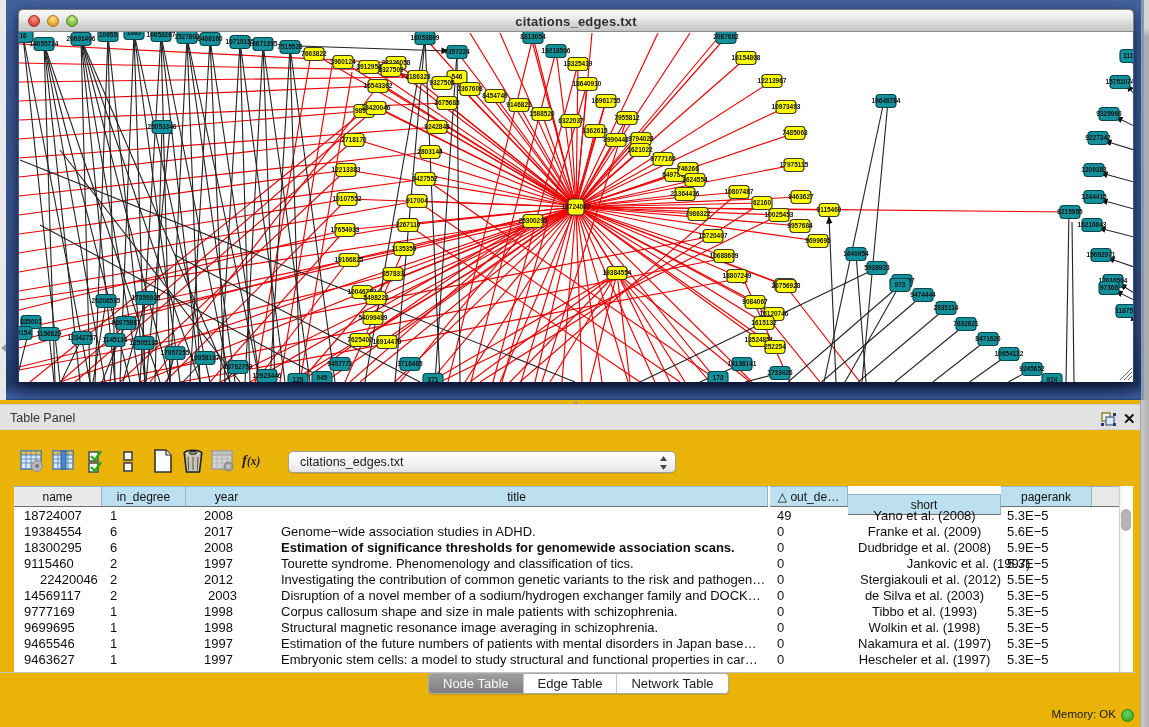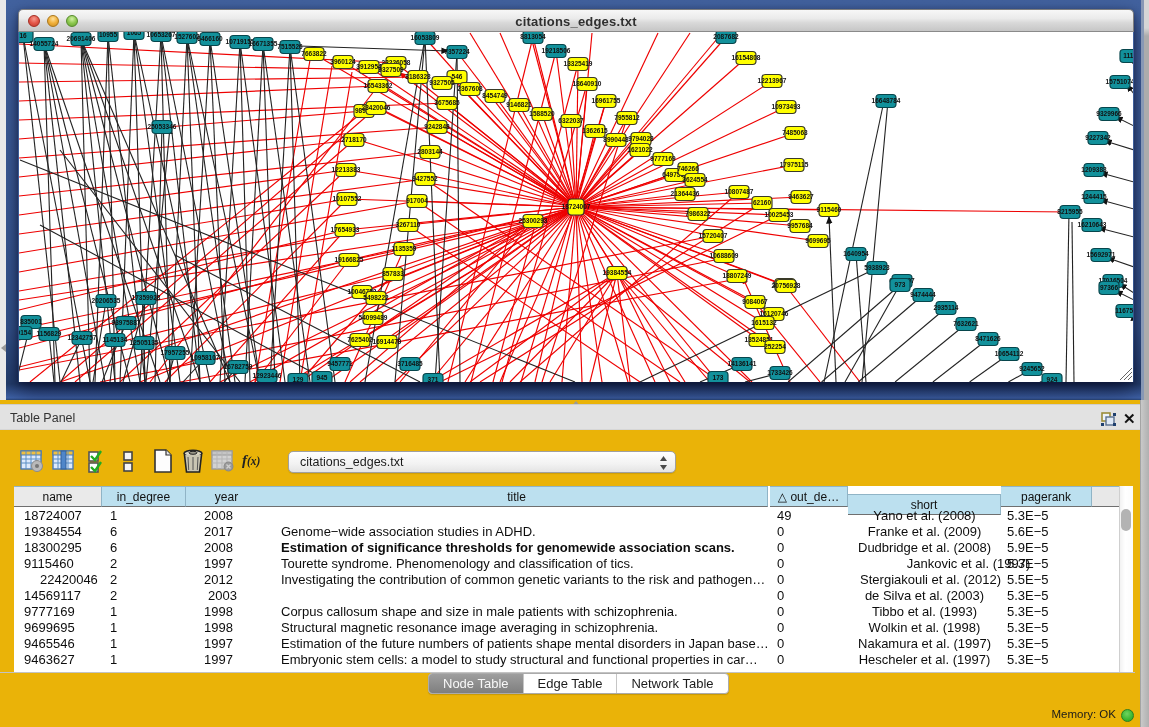--- a/index.html
+++ b/index.html
@@ -743,41 +743,42 @@
 <div class="rowtext" style="left:26px;top:86px;">22420046</div>
 <div class="rowtext" style="left:96px;top:86px;">2</div>
 <div class="rowtext" style="left:190px;top:86px;">2012</div>
 <div class="rowtext" style="left:267px;top:86px;">Investigating the contribution of common genetic variants to the risk and pathogen…</div>
 <div class="rowtext" style="left:763px;top:86px;">0</div>
 <div class="rowtext" style="left:834px;width:153px;top:86px;text-align:right;">Stergiakouli et al. (2012)</div>
 <div class="rowtext" style="left:993px;top:86px;">5.5E−5</div>
 <div class="rowtext" style="left:10px;top:102px;">14569117</div>
 <div class="rowtext" style="left:96px;top:102px;">2</div>
 <div class="rowtext" style="left:194px;top:102px;">2003</div>
+<div class="rowtext" style="left:267px;top:102px;">Disruption of a novel member of a sodium/hydrogen exchanger family and DOCK…</div>
 <div class="rowtext" style="left:763px;top:102px;">0</div>
 <div class="rowtext" style="left:834px;width:153px;top:102px;text-align:center;">de Silva et al. (2003)</div>
 <div class="rowtext" style="left:993px;top:102px;">5.3E−5</div>
 <div class="rowtext" style="left:10px;top:118px;">9777169</div>
 <div class="rowtext" style="left:96px;top:118px;">1</div>
 <div class="rowtext" style="left:190px;top:118px;">1998</div>
 <div class="rowtext" style="left:267px;top:118px;">Corpus callosum shape and size in male patients with schizophrenia.</div>
 <div class="rowtext" style="left:763px;top:118px;">0</div>
 <div class="rowtext" style="left:834px;width:153px;top:118px;text-align:center;">Tibbo et al. (1993)</div>
 <div class="rowtext" style="left:993px;top:118px;">5.3E−5</div>
 <div class="rowtext" style="left:10px;top:134px;">9699695</div>
 <div class="rowtext" style="left:96px;top:134px;">1</div>
 <div class="rowtext" style="left:190px;top:134px;">1998</div>
 <div class="rowtext" style="left:267px;top:134px;">Structural magnetic resonance image averaging in schizophrenia.</div>
 <div class="rowtext" style="left:763px;top:134px;">0</div>
 <div class="rowtext" style="left:834px;width:153px;top:134px;text-align:center;">Wolkin et al. (1998)</div>
 <div class="rowtext" style="left:993px;top:134px;">5.3E−5</div>
 <div class="rowtext" style="left:10px;top:150px;">9465546</div>
 <div class="rowtext" style="left:96px;top:150px;">1</div>
 <div class="rowtext" style="left:190px;top:150px;">1997</div>
-<div class="rowtext" style="left:267px;top:150px;">Estimation of the future numbers of patients shape mental disorders in Japan base…</div>
+<div class="rowtext" style="left:267px;top:150px;">Estimation of the future numbers of patients with mental disorders in Japan base…</div>
 <div class="rowtext" style="left:763px;top:150px;">0</div>
 <div class="rowtext" style="left:834px;width:153px;top:150px;text-align:center;">Nakamura et al. (1997)</div>
 <div class="rowtext" style="left:993px;top:150px;">5.3E−5</div>
 <div class="rowtext" style="left:10px;top:166px;">9463627</div>
 <div class="rowtext" style="left:96px;top:166px;">1</div>
 <div class="rowtext" style="left:190px;top:166px;">1997</div>
 <div class="rowtext" style="left:267px;top:166px;">Embryonic stem cells: a model to study structural and functional properties in car…</div>
 <div class="rowtext" style="left:763px;top:166px;">0</div>
 <div class="rowtext" style="left:834px;width:153px;top:166px;text-align:center;">Hescheler et al. (1997)</div>
 <div class="rowtext" style="left:993px;top:166px;">5.3E−5</div>

